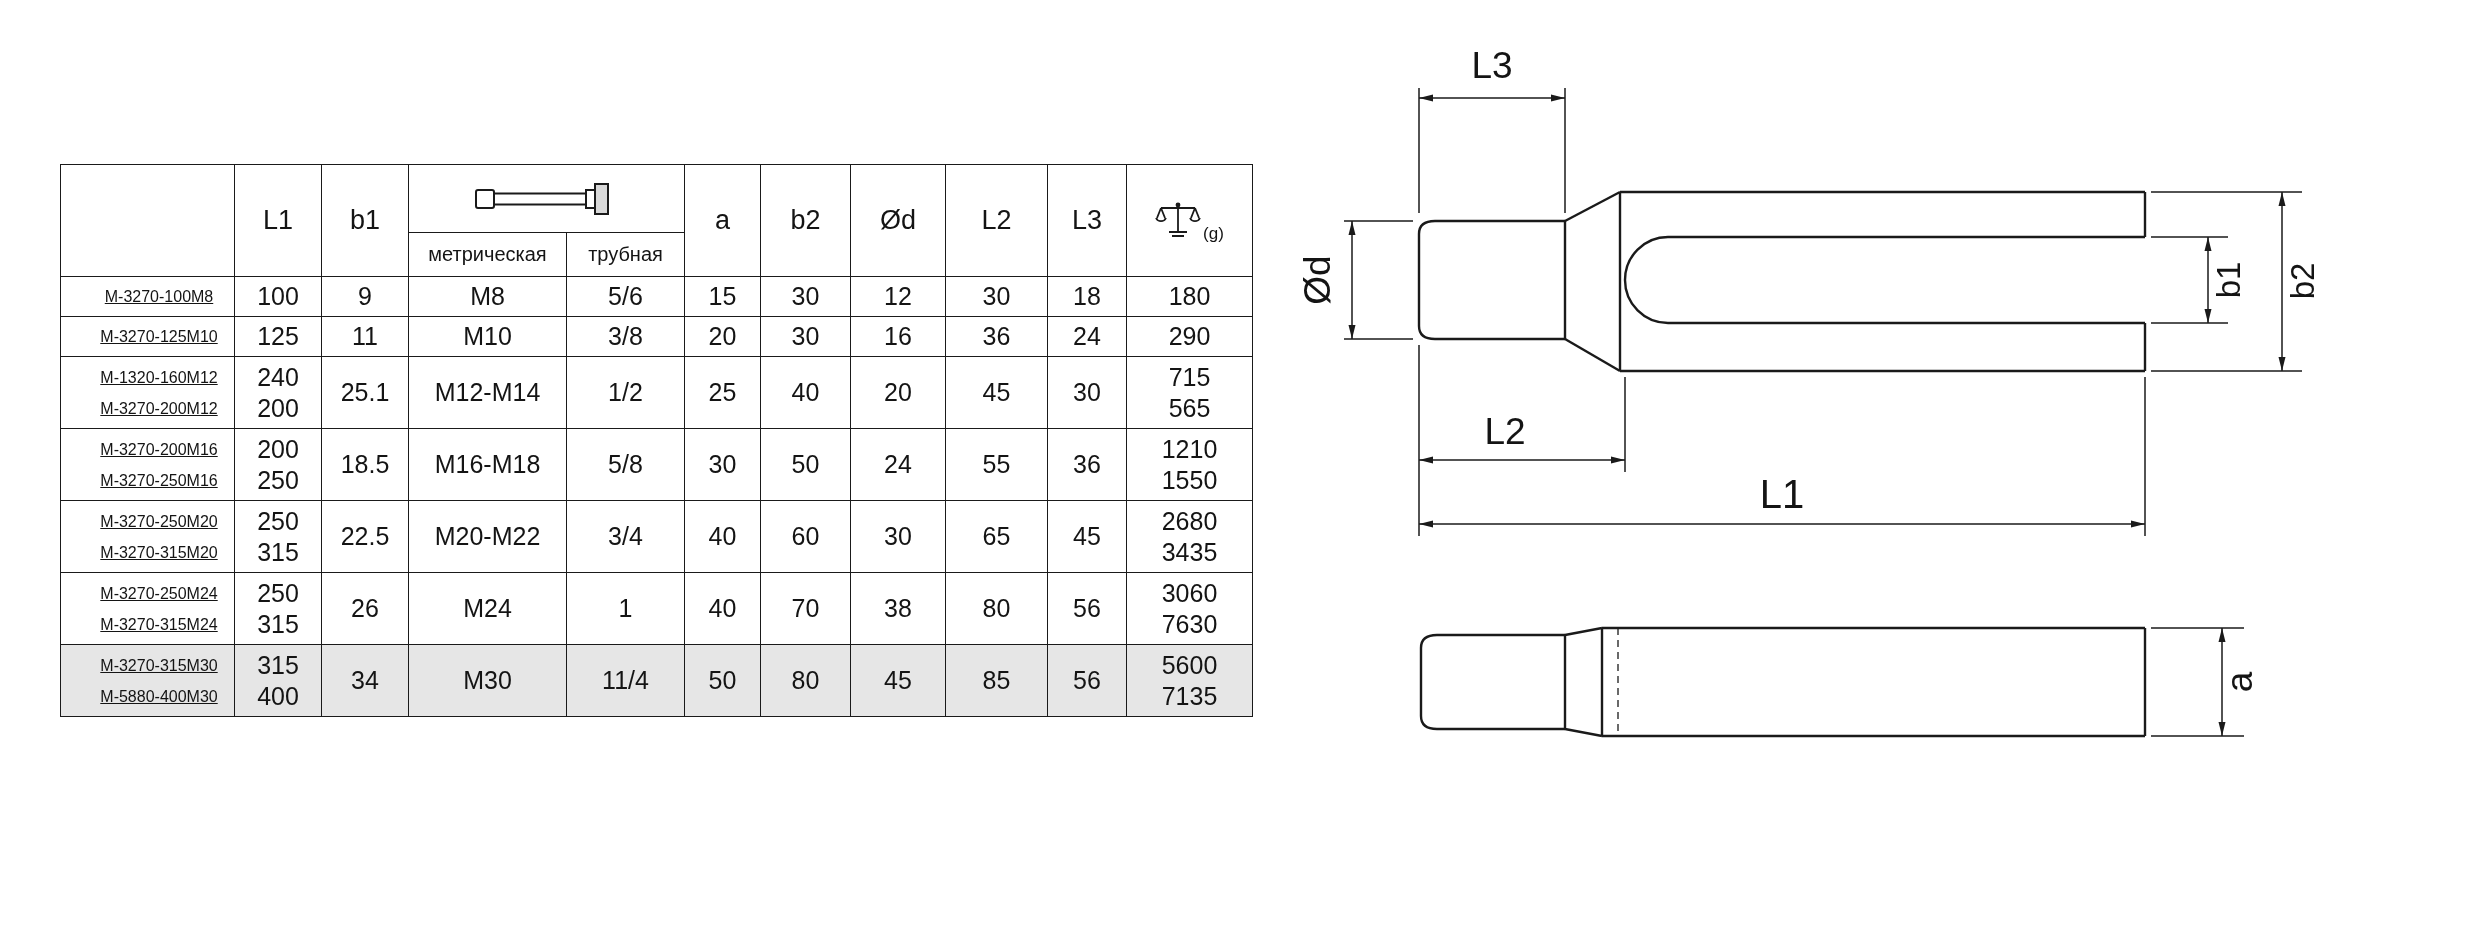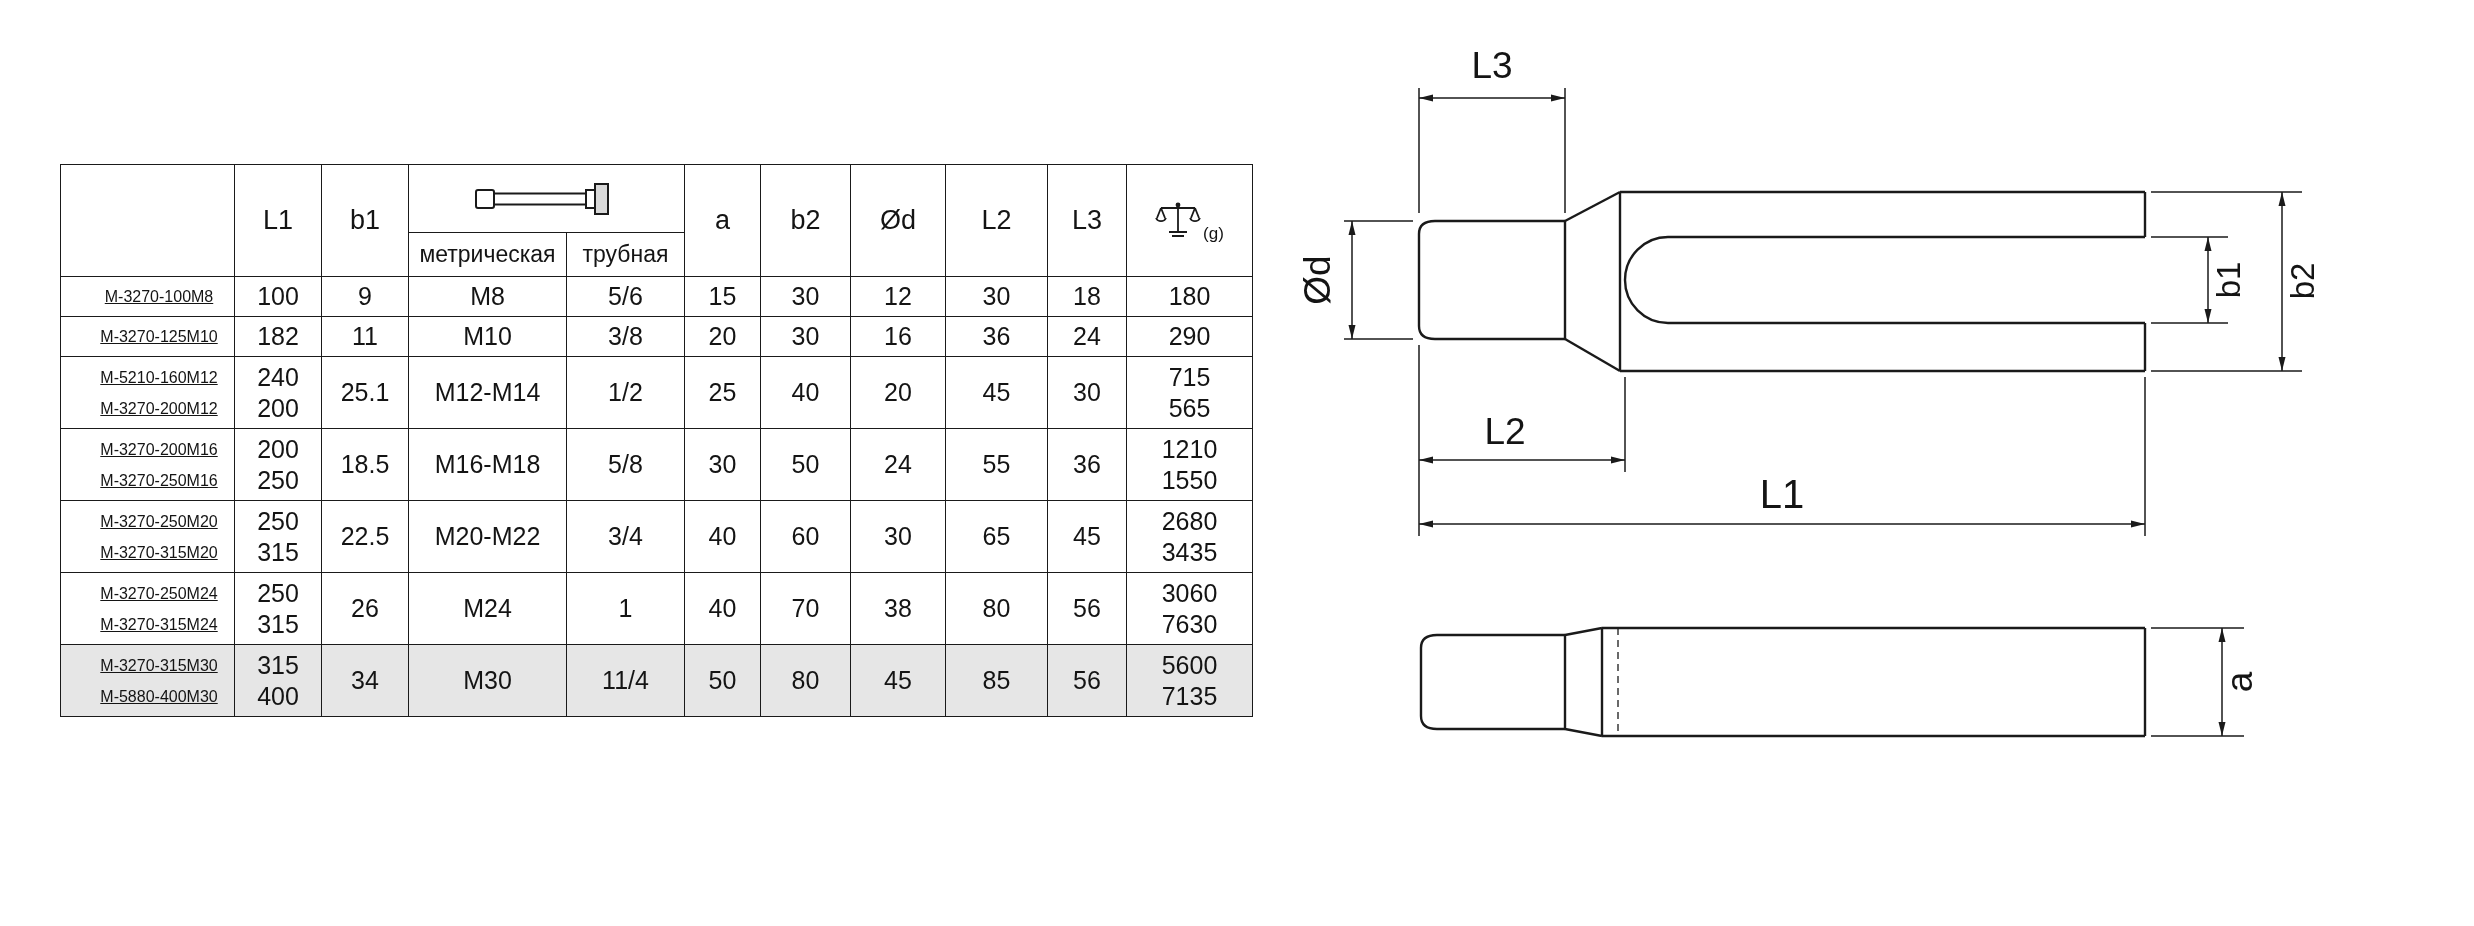--- a/index.html
+++ b/index.html
@@ -6,21 +6,21 @@
   html,body { width:2474px; height:926px; background:#ffffff; overflow:hidden;
               font-family:"Liberation Sans", sans-serif; color:#141414; }
   .stage { position:absolute; inset:0; }
 
   
   table.spec { position:absolute; left:60px; top:164px; border-collapse:collapse;
                table-layout:fixed; }
   table.spec th, table.spec td { border:1.6px solid #1a1a1a; text-align:center;
                vertical-align:middle; font-weight:normal; background:#fff; }
   tr.h-top th { height:68px; }
-  tr.h-sub th { height:44px; font-size:23px; }
+  tr.h-sub th { height:44px; font-size:20px; }
   th.span2 { font-size:27px; }
   td.c-model { text-align:left; padding-left:23px; font-size:16px;text-decoration:underline; }
   td.c-val { font-size:25px; }
   td .ln { line-height:31px; }
   tr.single { height:40px; }
   tr.double { height:72px; }
   tr.shaded td { background:#e6e6e6; }
   .scale-wrap { display:flex; align-items:flex-end; justify-content:center; gap:2px; }
   .scale-wrap span { font-size:17px; line-height:16px; }
   .icon-cell svg, .scale-wrap svg { display:block; }
@@ -104,36 +104,36 @@
         <td class="c-val">30</td>
         <td class="c-val">18</td>
         <td class="c-val">
             <div class="ln">180</div>
           </td>
       </tr>
       <tr class="single">
         <td class="c-model">
             <div class="ln">M-3270-125M10</div>
           </td>
-        <td class="c-val">182</td>
+        <td class="c-val">125</td>
         <td class="c-val">11</td>
         <td class="c-val">M10</td>
         <td class="c-val">3/8</td>
         <td class="c-val">20</td>
         <td class="c-val">30</td>
         <td class="c-val">16</td>
         <td class="c-val">36</td>
         <td class="c-val">24</td>
         <td class="c-val">
             <div class="ln">290</div>
           </td>
       </tr>
       <tr class="double">
         <td class="c-model">
-          <div class="ln">M-5210-160M12</div>
+          <div class="ln">M-1320-160M12</div>
             <div class="ln">M-3270-200M12</div>
           </td>
         <td class="c-val">
           <div class="ln">240</div>
             <div class="ln">200</div>
           </td>
         <td class="c-val">25.1</td>
         <td class="c-val">M12-M14</td>
         <td class="c-val">1/2</td>
         <td class="c-val">25</td>

